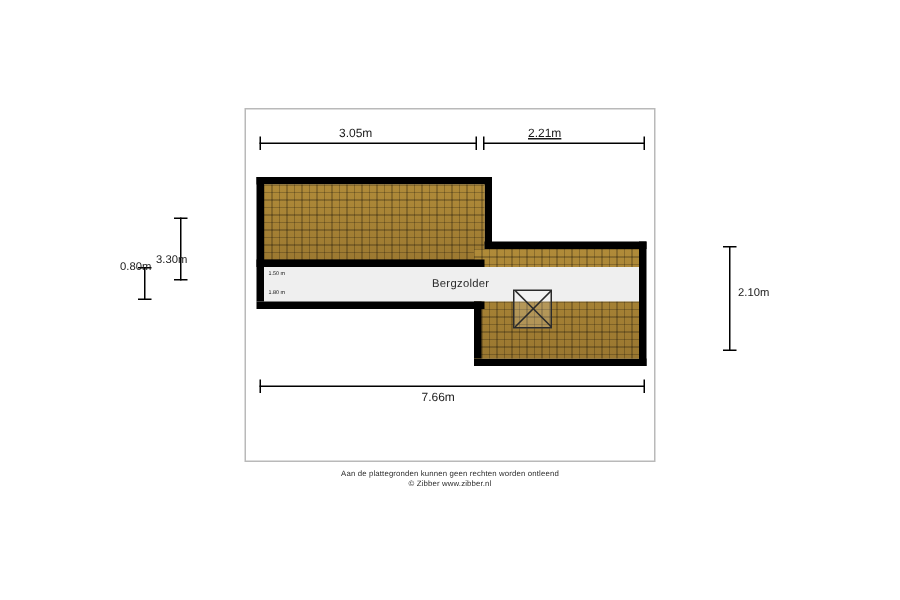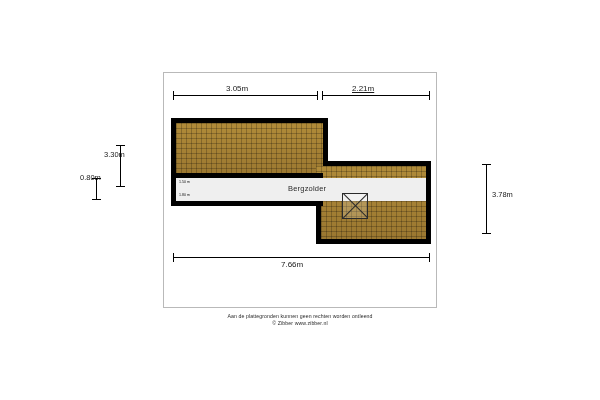--- a/index.html
+++ b/index.html
@@ -193,26 +193,26 @@
 
       <div class="dim-h" style="left:158px; top:22px; width:108px;"></div>
       <div class="dim-label" style="left:188px; top:11px;text-decoration:underline;">2.21m</div>
 
       <div class="dim-h" style="left:9px; top:184px; width:257px;"></div>
       <div class="dim-label" style="left:117px; top:187px;">7.66m</div>
     </div>
   </div>
 
   <div class="dim-v" style="left:120px; top:145px; height:42px;"></div>
-  <div class="dim-label small" style="left:104px; top:150px;">3.30m</div>
+  <div class="dim-label small" style="left:104px; top:168px;">3.30m</div>
 
   <div class="dim-v" style="left:96px; top:178px; height:22px;"></div>
   <div class="dim-label small" style="left:80px; top:173px;">0.80m</div>
 
   <div class="dim-v" style="left:486px; top:164px; height:70px;"></div>
-  <div class="dim-label small" style="left:492px; top:190px;">3.78m</div>
+  <div class="dim-label small" style="left:492px; top:190px;">2.10m</div>
 
   <div class="footer">
     <div class="line1">Aan de plattegronden kunnen geen rechten worden ontleend</div>
     <div class="line2">© Zibber www.zibber.nl</div>
   </div>
 
 </div>
 
 </body></html>

